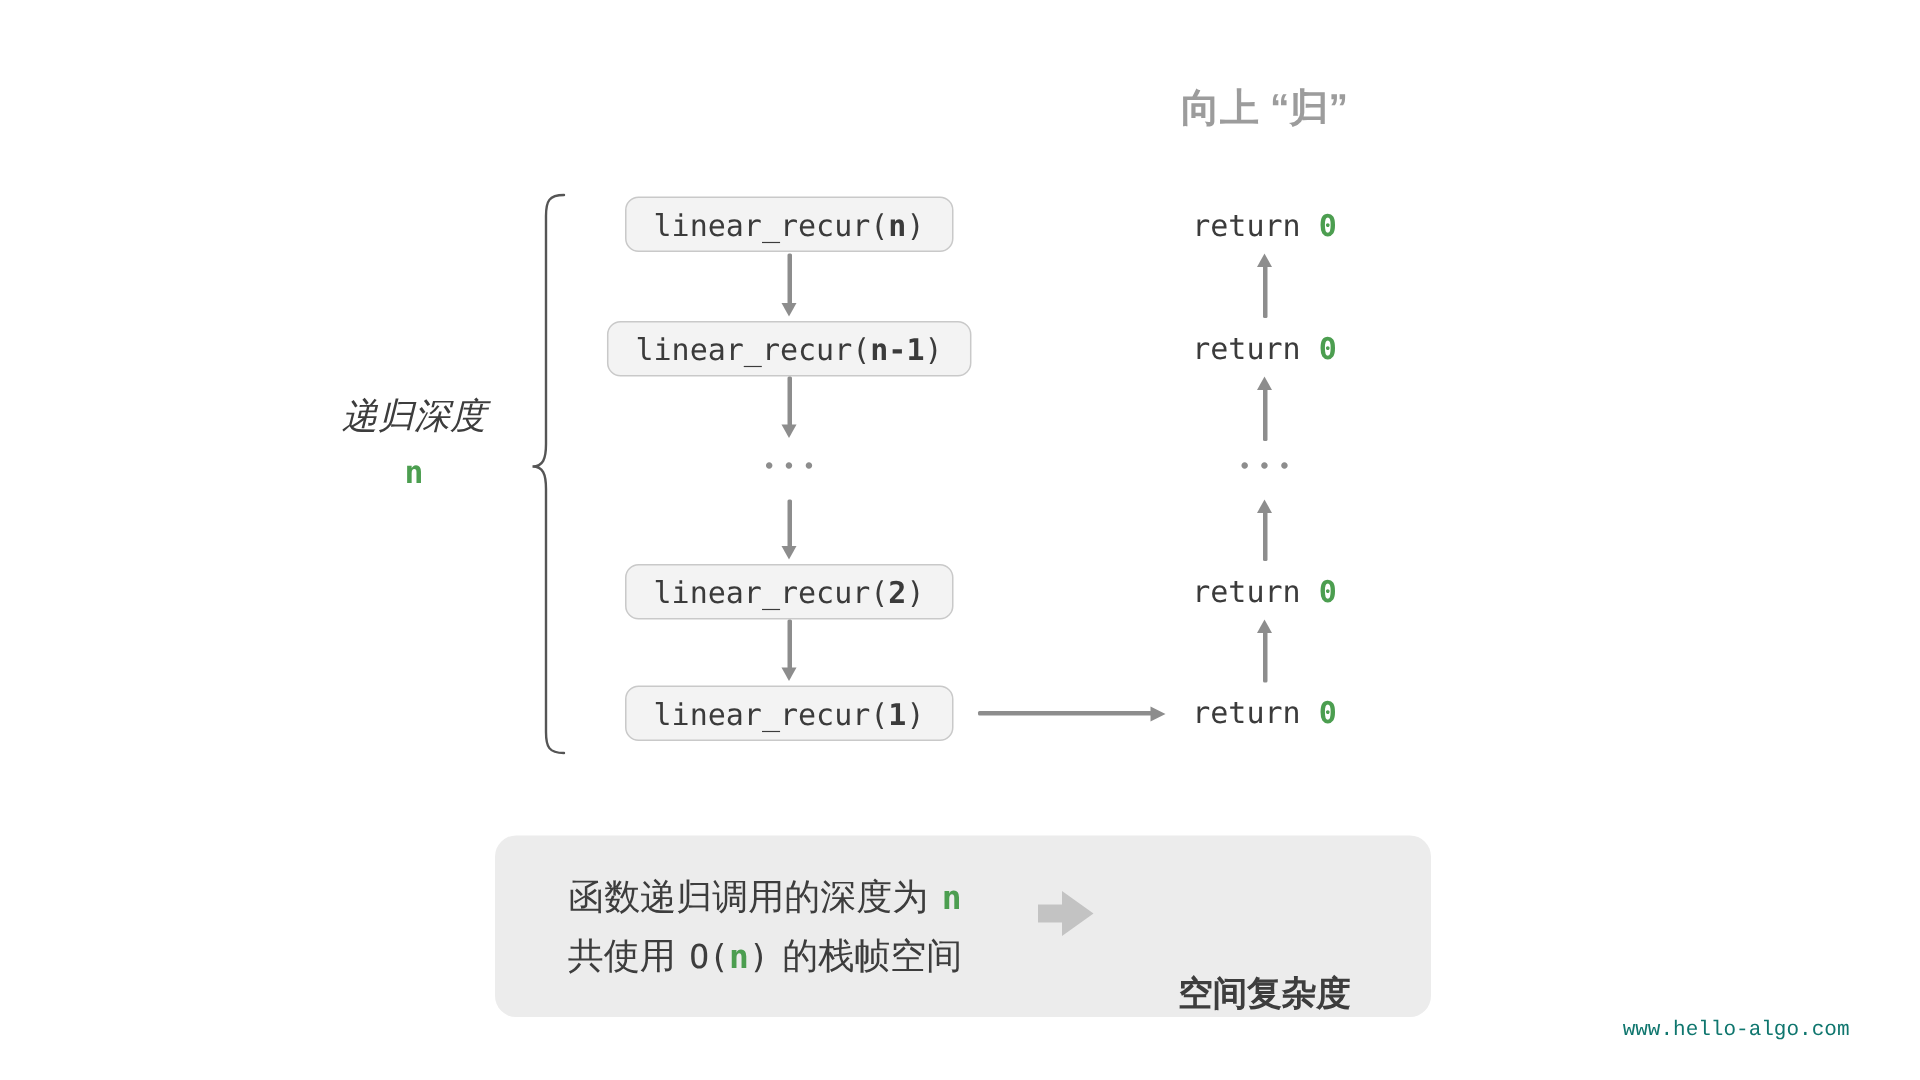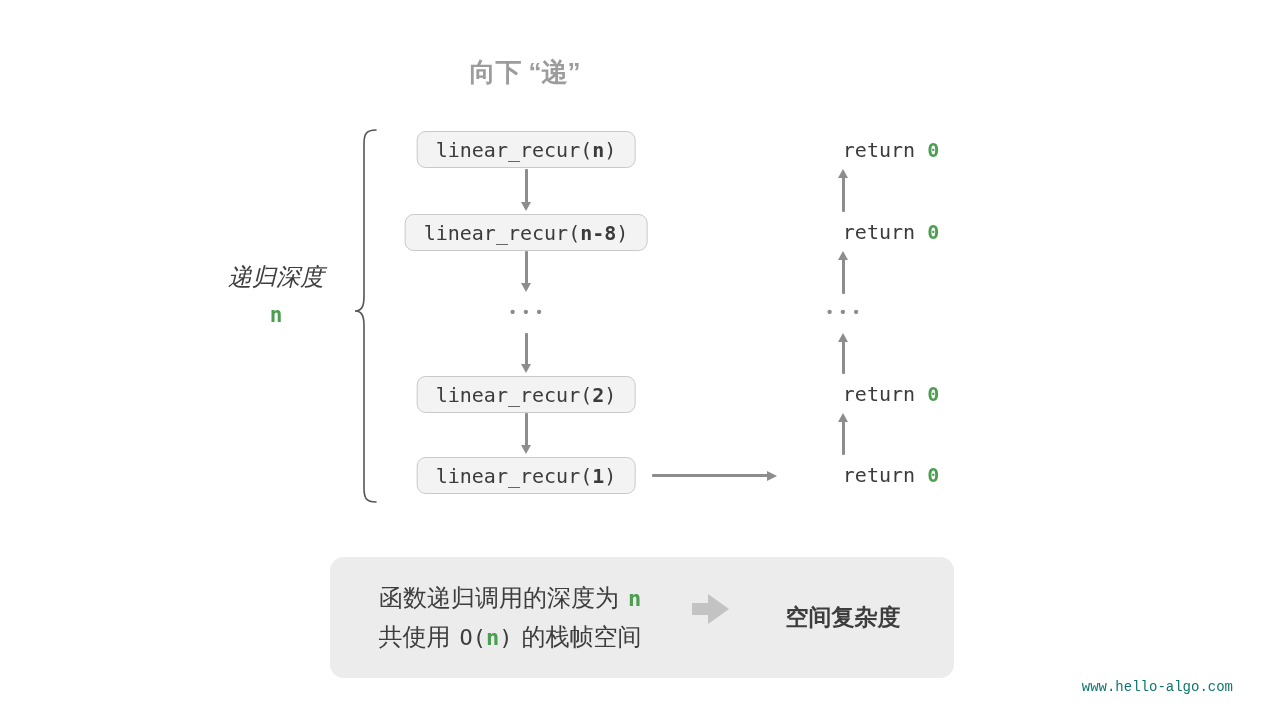--- a/index.html
+++ b/index.html
@@ -22,21 +22,21 @@
     position:absolute;left:526px;transform:translateX(-50%);
     height:37px;box-sizing:border-box;display:flex;align-items:center;
     background:#f3f3f3;border:1.5px solid #c9c9c9;border-radius:9px;
     padding:0 18px;font-size:20px;white-space:nowrap;
   }
   .fbox .mono{color:#3b3b3b;}
 
   
   .ret{
     position:absolute;left:843px;transform:translate(-50%,-50%);
-    font-family:"DejaVu Sans Mono", monospace;font-size:20px;color:#3b3b3b;white-space:pre;margin-left:48px;
+    font-family:"DejaVu Sans Mono", monospace;font-size:20px;color:#3b3b3b;white-space:pre;
   }
 
   
   .dots{
     position:absolute;transform:translate(-50%,-50%);
     color:#8d8d8d;font-size:15px;font-weight:bold;letter-spacing:8px;text-indent:8px;
     line-height:1;
   }
 
   
@@ -84,54 +84,54 @@
   .sum-line .mono{font-size:22px;}
   .sp{display:inline-block;width:9px;}
   .block-arrow{position:absolute;left:362px;top:37px;width:37px;height:30px;}
   .block-arrow .stem{position:absolute;left:0;top:9px;width:16px;height:12px;background:#c3c3c3;}
   .block-arrow .head{
     position:absolute;left:16px;top:0;width:0;height:0;
     border-top:15px solid transparent;border-bottom:15px solid transparent;border-left:21px solid #c3c3c3;
   }
   .sum-right{
     position:absolute;left:408px;top:0;width:210px;height:100%;
-    display:flex;flex-direction:column;justify-content:center;align-items:center;gap:2px;
+    display:flex;flex-direction:column;justify-content:flex-end;align-items:center;gap:2px;
   }
   .result-title{font-size:23px;font-weight:bold;color:#3d3d3d;white-space:nowrap;}
   .result-line{font-size:24px;white-space:nowrap;display:flex;align-items:baseline;}
   .result-line .mono{font-size:23px;}
 
   .watermark{
     position:absolute;right:47px;top:687px;transform:translateY(-50%);
     font-family:Liberation Mono, monospace;font-size:14px;color:#0f766e;
   }
 </style>
 </head>
 <body>
 
 <div class="stage">
 
-  <div class="hdr" style="left:525px">向下 “递”</div>
+  <div class="hdr" style="left:843px">向上 “归”</div>
 
   <div class="depth-label">
     <div class="depth-text">递归深度</div>
     <div class="depth-var green-b">n</div>
   </div>
   <svg class="brace" width="32" height="380" viewBox="0 0 32 380">
     <path d="M26 4 C16 4 14 8 14 18 L14 170 C14 180 12 185 5 185 C12 185 14 190 14 200 L14 362 C14 372 16 376 26 376" fill="none" stroke="#555555" stroke-width="1.6" stroke-linecap="round"></path>
   </svg>
 
   <div class="fbox" style="top:131px">
       <span class="mono">linear_recur(</span>
       <span class="mono green-b">n</span>
       <span class="mono">)</span>
     </div>
   <div class="fbox" style="top:214px">
       <span class="mono">linear_recur(</span>
-      <span class="mono green-b">n-8</span>
+      <span class="mono green-b">n-1</span>
       <span class="mono">)</span>
     </div>
   <div class="fbox" style="top:376px">
       <span class="mono">linear_recur(</span>
       <span class="mono green-b">2</span>
       <span class="mono">)</span>
     </div>
   <div class="fbox" style="top:457px">
       <span class="mono">linear_recur(</span>
       <span class="mono green-b">1</span>

